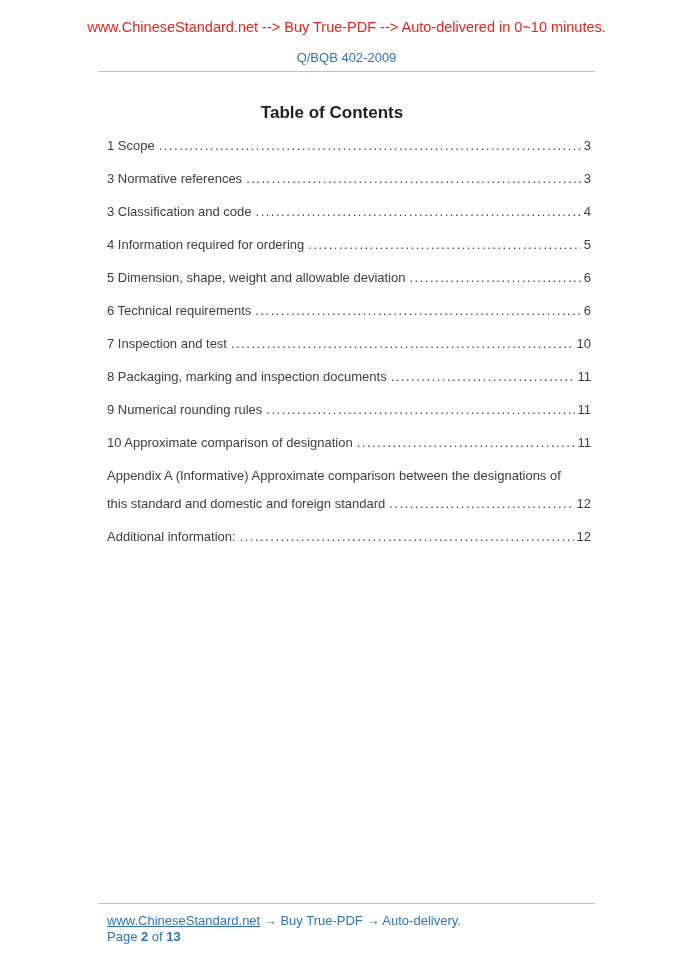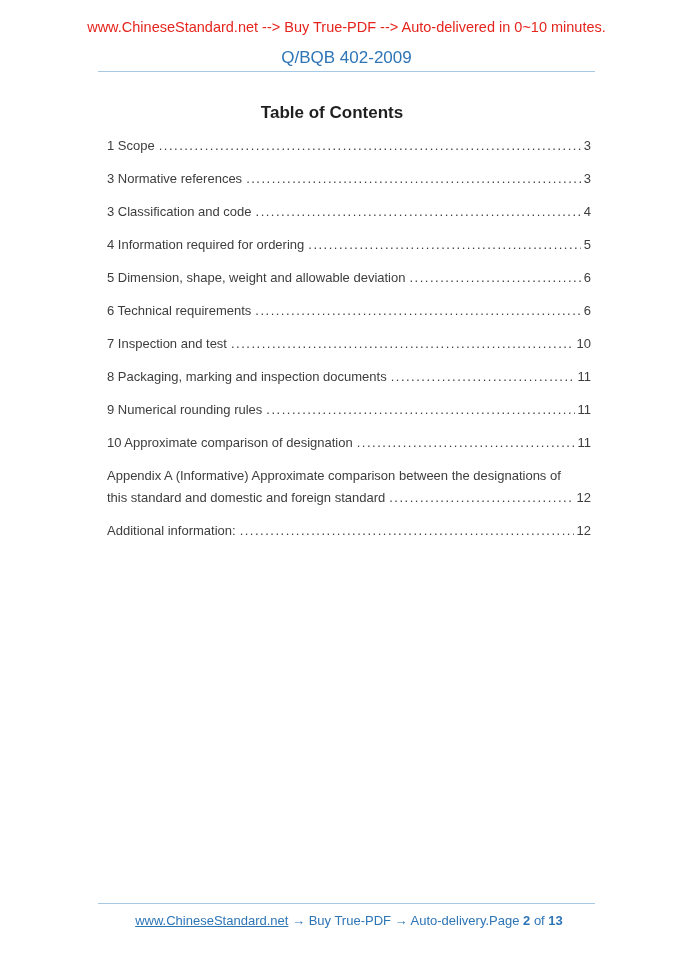--- a/index.html
+++ b/index.html
@@ -16,21 +16,21 @@
   .top-banner {
     position: absolute; top: 19px; left: 0; width: 693px;
     text-align: center;
     font-size: 14.5px; line-height: 17px;
     color: var(--red);
     white-space: nowrap;
   }
   .doc-code {
     position: absolute; top: 50px; left: 0; width: 693px;
     text-align: center;
-    font-size: 17px; line-height: 15px;
+    font-size: 13px; line-height: 15px;
     color: var(--blue);
   }
   .rule {
     position: absolute; left: 98px; width: 497px; height: 0;
     border-top: 1px solid var(--line);
   }
   .top-rule { top: 71px; }
 
   .toc-title {
     position: absolute; top: 102px; left: 0; width: 664px;
@@ -50,29 +50,29 @@
   }
   .toc-label { white-space: nowrap; flex: 0 0 auto; }
   .toc-leader {
     flex: 1 1 auto;
     overflow: hidden;
     white-space: nowrap;
     letter-spacing: 1.5px;
     margin: 0 3px 0 4px;
   }
   .toc-page { white-space: nowrap; flex: 0 0 auto; }
-  .toc-row.no-leader { margin-bottom: 6px; }
+  .toc-row.no-leader { margin-bottom: 12px; }
 
   .footer { position: absolute; top: 903px; left: 0; width: 693px; height: 40px; }
   .footer-rule { top: 0; left: 98px; }
   .footer-row {
     position: absolute; top: 10px; left: 107px; width: 484px;
-    display: flex; justify-content: center; align-items: baseline;
+    display: flex; justify-content: space-between; align-items: baseline;
     color: var(--blue);
-    font-size: 13px; line-height: 16px;
+    font-size: 13px; line-height: 16px; flex-direction: column;
   }
   .footer-left { white-space: nowrap; }
   .footer-link { color: inherit; text-decoration: underline; cursor: pointer; }
   .arrow { font-weight: bold; }
   .footer-right { white-space: nowrap; }
   .footer-right b { font-weight: bold; }
 </style>
 </head>
 <body style="--red: #e5251e; --blue: #2e75b6; --line: #a5c8e4; color: rgb(61, 61, 61);">
 

